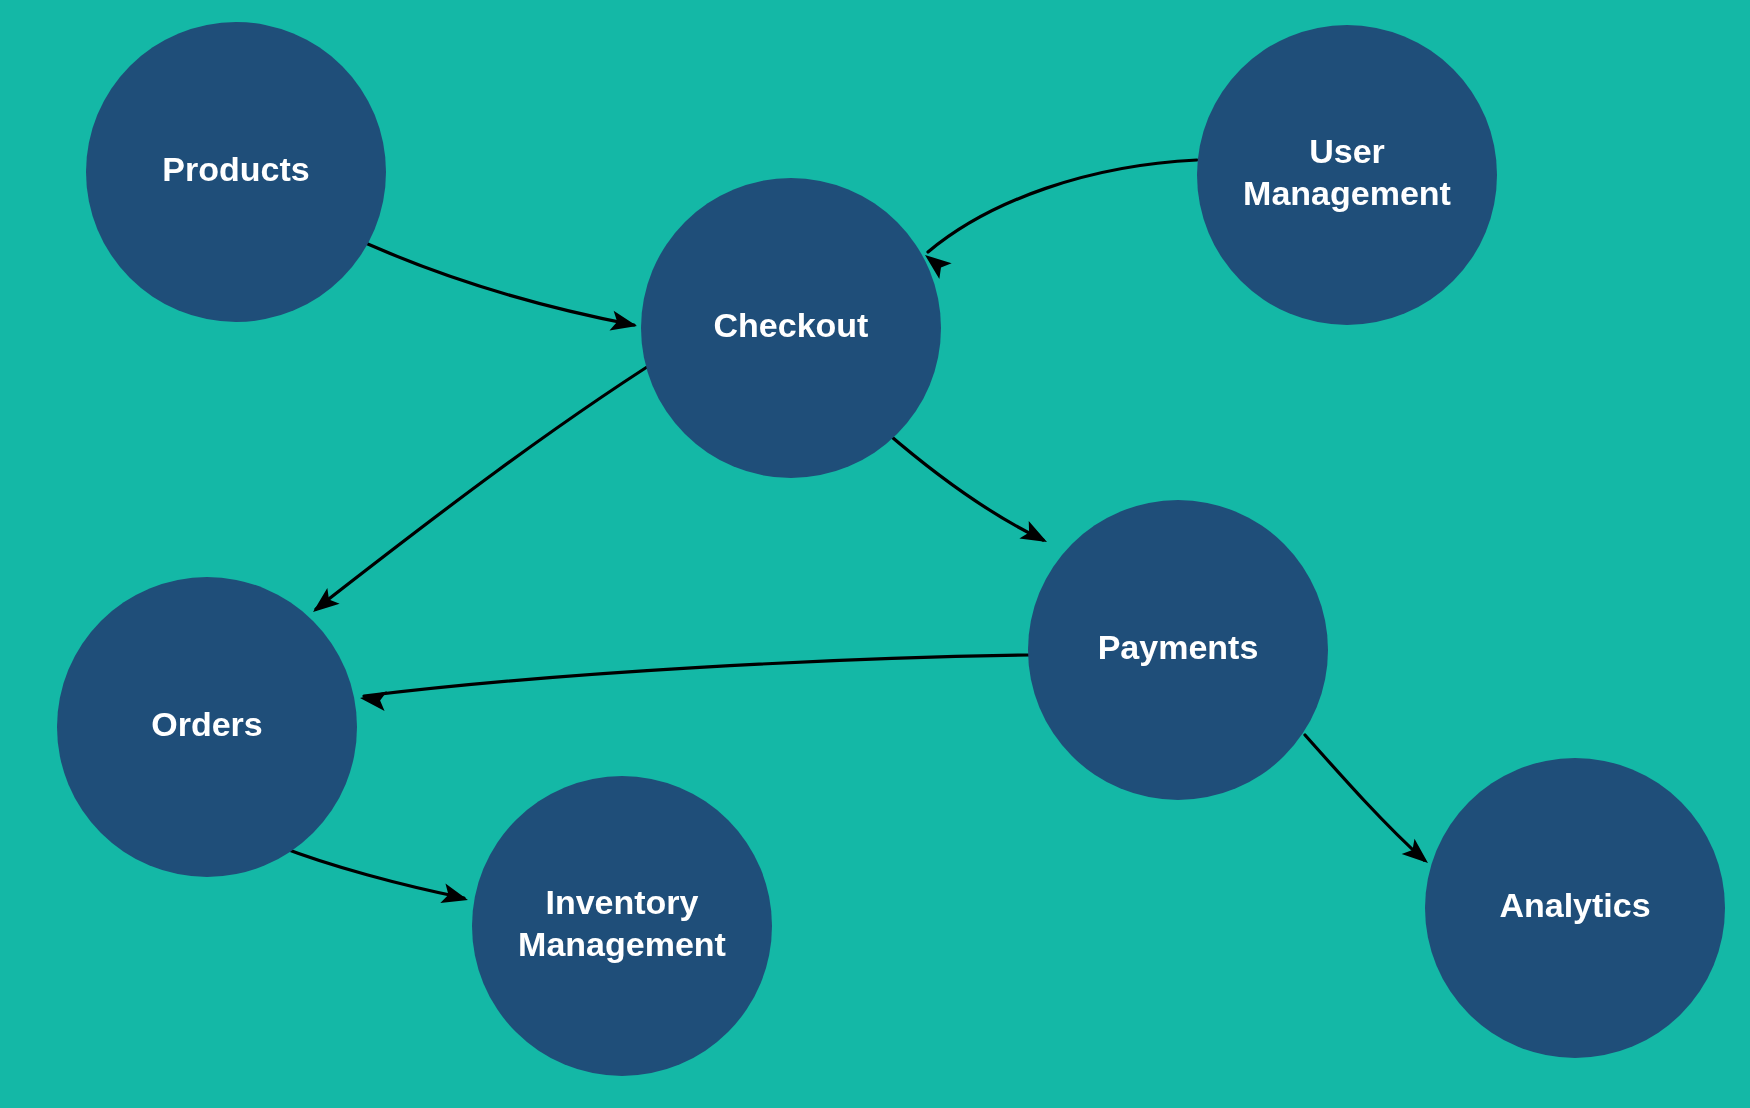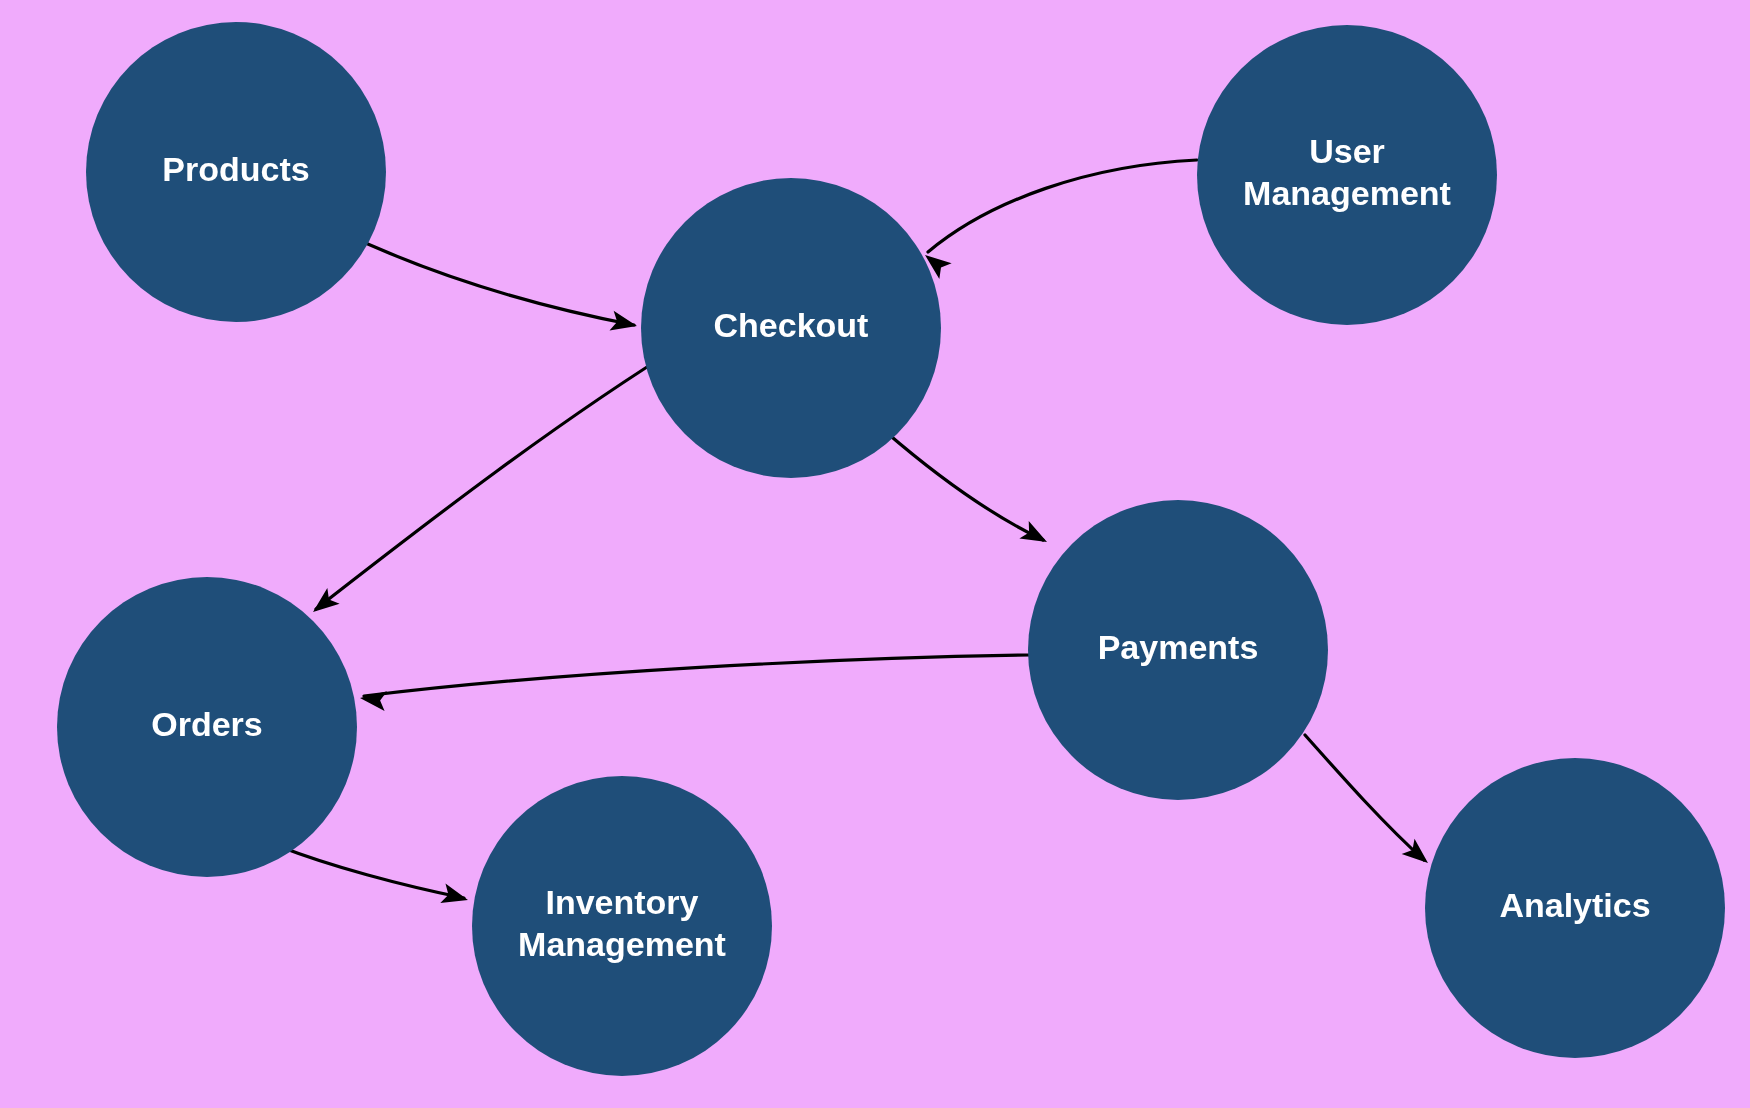--- a/index.html
+++ b/index.html
@@ -8,21 +8,21 @@
     padding: 0;
     background: #ffffff;
   }
   body {
     font-family: "Liberation Sans", sans-serif;
   }
   #canvas {
     position: relative;
     width: 1750px;
     height: 1108px;
-    background: #f0abfc;
+    background: #14b8a6;
     overflow: hidden;
   }
   #graph-svg {
     position: absolute;
     top: 0;
     left: 0;
     width: 1750px;
     height: 1108px;
     display: block;
   }

